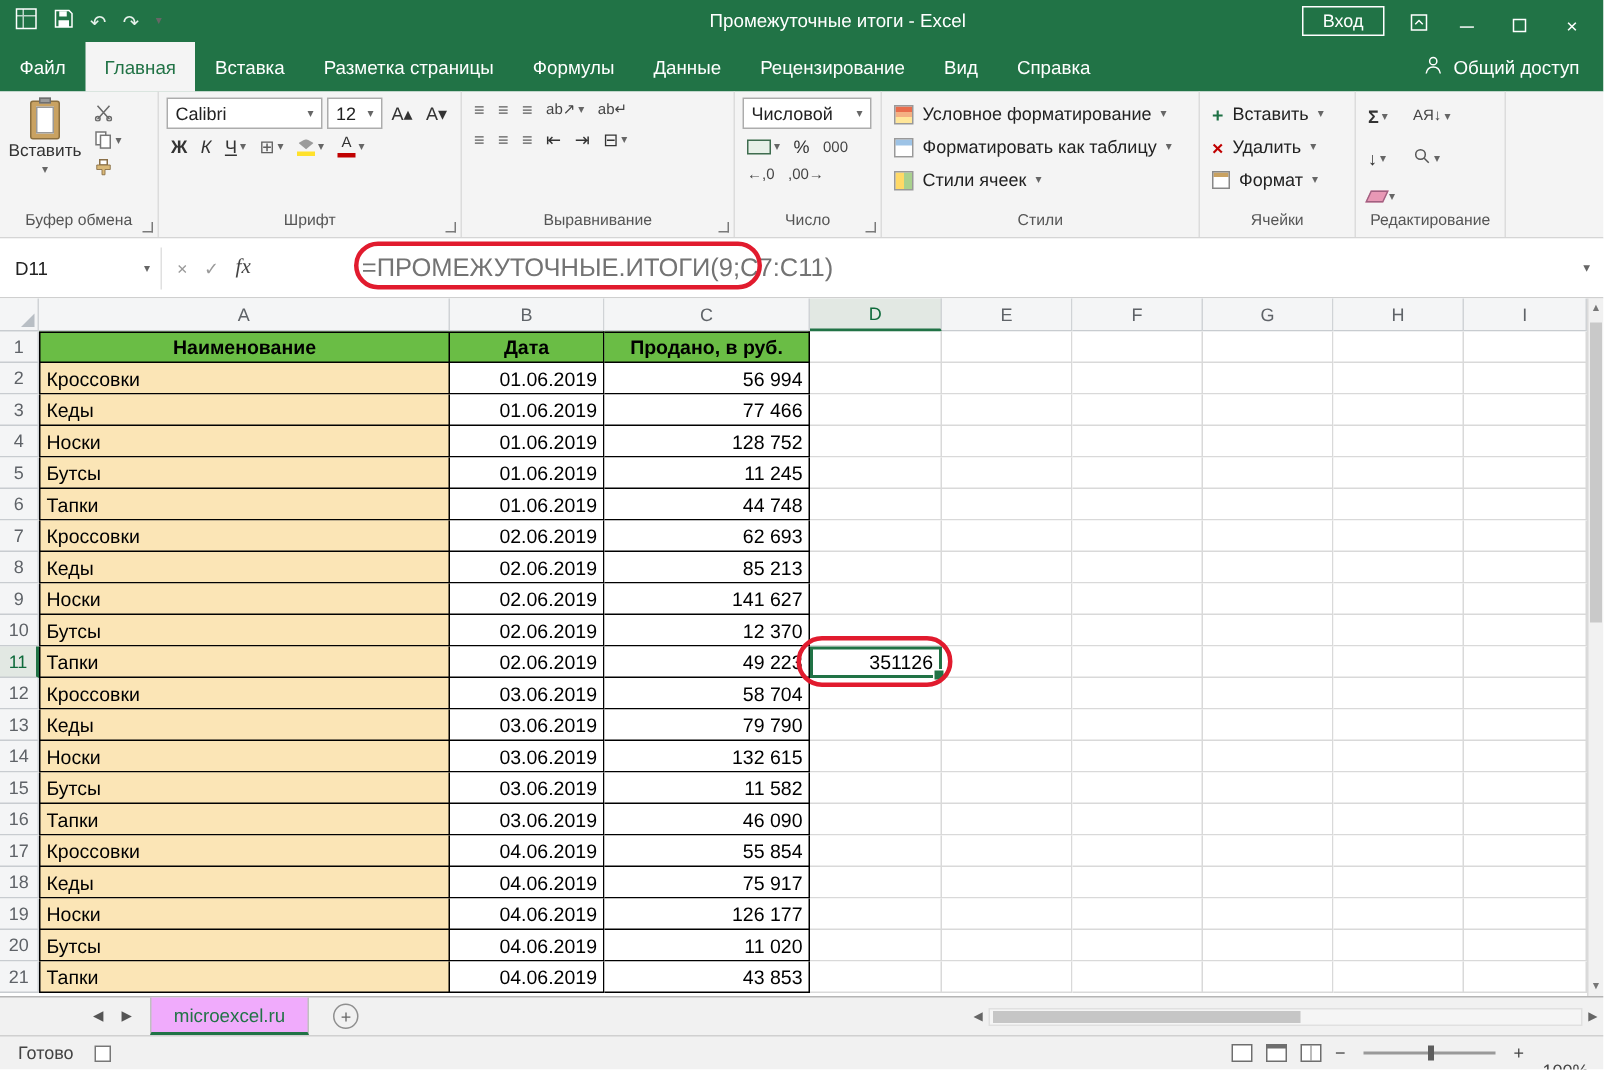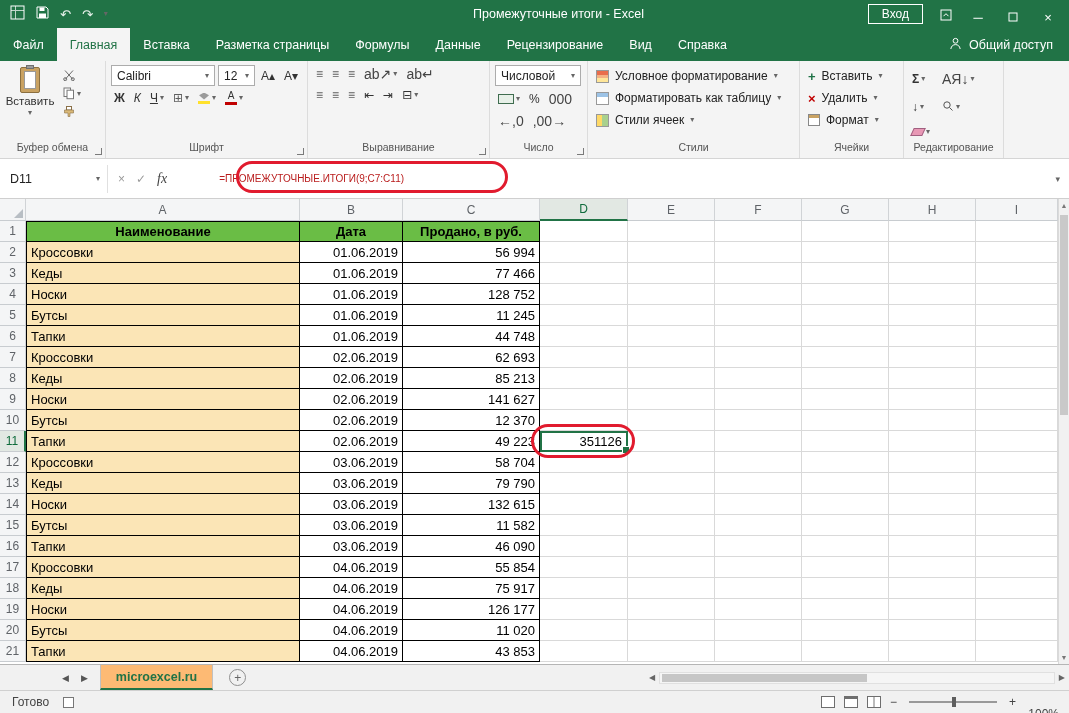--- a/index.html
+++ b/index.html
@@ -28,21 +28,21 @@
 
   
   .ribbon{height:98px;background:var(--ribbon);display:flex;border-bottom:1px solid #D5D5D5;}
   .rgroup{position:relative;border-right:1px solid #DCDCDC;display:flex;flex-direction:column;flex:none;}
   .rbody{flex:1;padding:4px 5px 0 5px;}
   .rfoot{height:17px;font-size:10.5px;color:#555;text-align:center;white-space:nowrap;}
   .launch{position:absolute;right:3px;bottom:3px;width:7px;height:7px;border-right:1.5px solid #7a7a7a;border-bottom:1.5px solid #7a7a7a;}
   .row{display:flex;align-items:center;gap:3px;margin-bottom:4px;}
   .sbtn{display:inline-flex;align-items:center;gap:2px;padding:1px 3px;font-size:12px;color:#333;white-space:nowrap;}
   .crt{font-size:8px;color:#666;line-height:1;}
-  .mini{font-size:14px;color:#444;}
+  .mini{font-size:10px;color:#444;}
   .combo{display:inline-flex;align-items:center;justify-content:space-between;background:#fff;border:1px solid #ACACAC;height:21px;font-size:12px;padding:0 5px;color:#222;}
   .clip{display:flex;gap:5px;}
   .pastebtn{width:50px;display:flex;flex-direction:column;align-items:center;font-size:11.5px;color:#333;padding-top:2px;gap:2px;}
   .clipicon{position:relative;width:20px;height:26px;background:#C9A262;border:1px solid #8B6F3F;border-radius:2px;}
   .cliptop{position:absolute;top:-3px;left:5px;width:8px;height:4px;background:#9b9b9b;border:1px solid #6f6f6f;}
   .clippage{position:absolute;left:3px;top:3px;width:12px;height:18px;background:#fff;border:1px solid #999;}
   .clipsmall{display:flex;flex-direction:column;gap:4px;padding-top:3px;}
   .fb{font-weight:bold;}.fi{font-style:italic;}.fu{text-decoration:underline;}
   .bordersicon,.al{color:#5E5E5E;}
   .colorbtn{display:inline-flex;flex-direction:column;align-items:center;line-height:1;gap:1px;}
@@ -59,21 +59,21 @@
   .eraser{width:12px;height:8px;background:#E898B5;border:1px solid #A06080;transform:skewX(-25deg);}
   .edit{display:grid;grid-template-columns:auto auto;gap:2px 6px;align-items:center;justify-content:start;}
   .rfiller{flex:1;border-right:none;}
 
   
   .fbar{height:40px;background:#fff;display:flex;align-items:center;border-bottom:1px solid #CFCFCF;position:relative;}
   .namebox{width:108px;height:28px;display:flex;align-items:center;padding-left:10px;font-size:12.5px;color:#222;border-right:1px solid #E0E0E0;position:relative;}
   .namebox .crt{position:absolute;right:7px;}
   .fbicons{display:flex;align-items:center;gap:11px;padding:0 10px;color:#9a9a9a;font-size:12px;}
   .fx{font-family:"Liberation Serif",serif;font-style:italic;color:#444;font-size:14px;}
-  .ftext{font-size:10px;color:#b91c1c;margin-left:42px;white-space:nowrap;}
+  .ftext{font-size:17px;color:#737373;margin-left:64px;white-space:nowrap;}
   .fexpand{margin-left:auto;padding-right:9px;color:#666;font-size:9px;}
 
   
   .gridwrap{height:465px;display:flex;background:#fff;}
   .grid{position:relative;display:grid;width:1058px;height:463px;background:#fff;
         grid-template-columns:26px 274px 103px 137px 88px 87px 87px 87px 87px 82px;
         grid-template-rows:22px repeat(21,21px);}
   .gc{display:flex;align-items:center;border-right:1px solid #D9D9D9;border-bottom:1px solid #D9D9D9;background:#fff;padding:0 4px;overflow:hidden;white-space:nowrap;font-size:13px;color:#000;}
   .ch,.rh,.corner{background:#F4F5F6;justify-content:center;font-size:12px;color:#5F6368;border-right:1px solid #D0D3D6;border-bottom:1px solid #C8CCD0;padding:0;}
   .corner{position:relative;}
@@ -87,21 +87,21 @@
   .active-cell{border:2px solid var(--green);justify-content:flex-end;overflow:visible;position:relative;z-index:3;background:#fff;}
   .active-cell::after{content:"";position:absolute;right:-4px;bottom:-4px;width:6px;height:6px;background:var(--green);border:1px solid #fff;}
   .vscroll{width:11px;background:#F1F1F1;border-left:1px solid #DADADA;position:relative;font-size:7px;color:#777;}
   .vsa{position:absolute;left:0;right:0;text-align:center;}
   .vsa.top{top:3px;}.vsa.bot{bottom:3px;}
   .vsthumb{position:absolute;left:1px;width:8px;top:16px;height:200px;background:#C9C9C9;}
 
   
   .sheettabs{height:26px;background:#F1F1F1;border-top:1px solid #B5B5B5;display:flex;align-items:stretch;font-size:12.5px;}
   .stnav{display:flex;align-items:center;gap:12px;color:#555;font-size:9px;margin-left:62px;}
-  .stab{margin-left:12px;background:#fdba74;color:var(--green);font-weight:bold;display:flex;align-items:center;padding:0 15px;border-left:1px solid #C0C0C0;border-right:1px solid #C0C0C0;border-bottom:2px solid var(--green);}
+  .stab{margin-left:12px;background:#f0abfc;color:var(--green);font-weight:normal;display:flex;align-items:center;padding:0 15px;border-left:1px solid #C0C0C0;border-right:1px solid #C0C0C0;border-bottom:2px solid var(--green);}
   .addsheet{width:17px;height:17px;border:1px solid #8F8F8F;border-radius:50%;color:#666;display:flex;align-items:center;justify-content:center;font-size:12px;align-self:center;margin-left:16px;line-height:1;}
   .hscroll{margin-left:auto;display:flex;align-items:center;width:420px;padding-right:4px;gap:4px;color:#666;font-size:8px;}
   .htrack{flex:1;height:12px;background:#F5F5F5;border:1px solid #E0E0E0;position:relative;}
   .hthumb{position:absolute;left:2px;top:1px;height:8px;width:205px;background:#C6C6C6;}
 
   
   .statusbar{height:23px;background:#F1F1F1;border-top:1px solid #D0D0D0;display:flex;align-items:center;font-size:12px;color:#444;}
   .ready{padding-left:12px;}
   .macroicon{width:11px;height:11px;border:1px solid #777;margin-left:14px;background:#fff;}
   .sright{margin-left:auto;display:flex;align-items:center;gap:9px;padding-right:10px;}

